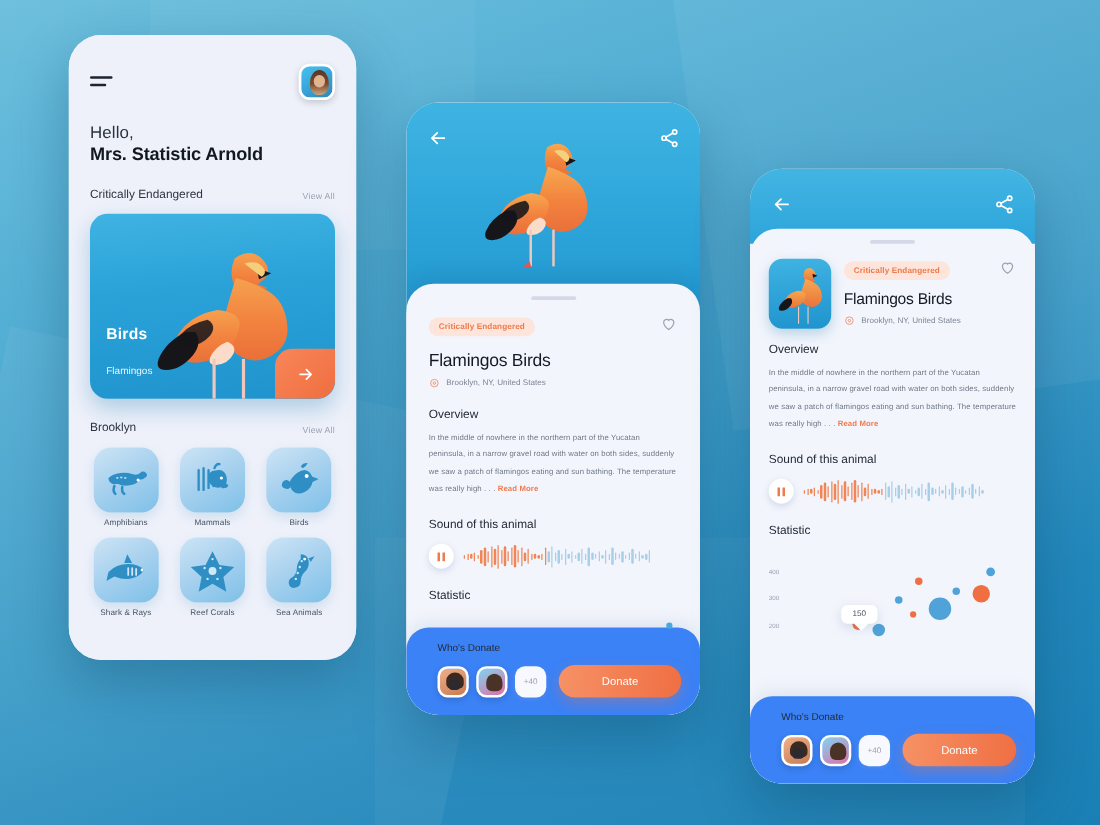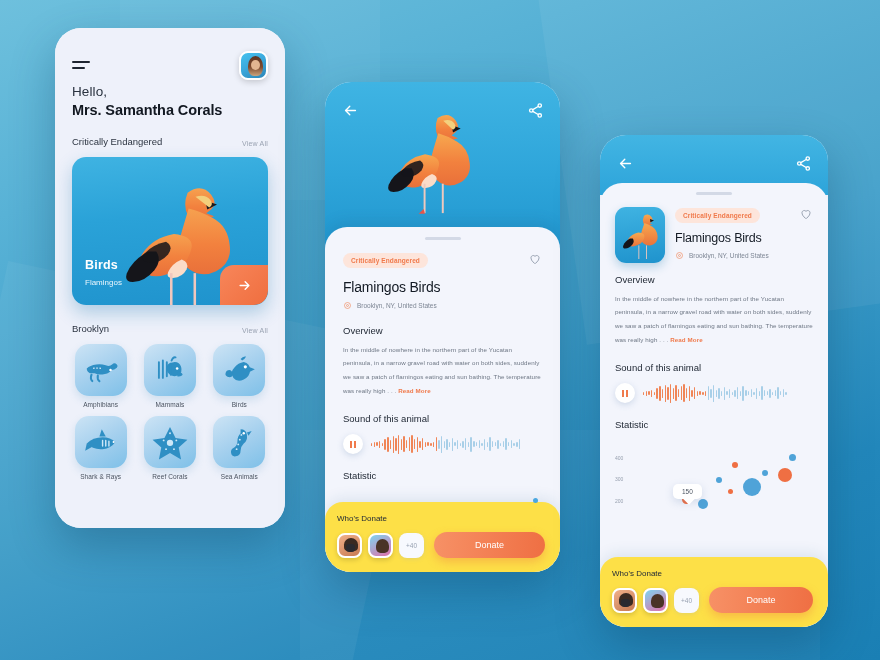--- a/index.html
+++ b/index.html
@@ -37,34 +37,34 @@
   }
   .avatar-top::before {
     content:""; position:absolute; left:7px; top:3px; width:15px; height:20px;
     background: linear-gradient(180deg,#5c3422 0%,#7d4a2e 55%,#caa47e 100%);
     border-radius: 50% 50% 40% 40%;
   }
   .avatar-top::after {
     content:""; position:absolute; left:10px; top:7px; width:9px; height:10px;
     background:#e2b591; border-radius:50%;
   }
-  .hello { font-size: 13.5px; color:#2a3340; margin-top: 0; letter-spacing:.1px;}
+  .hello { font-size: 13.5px; color:#2a3340; margin-top: 14px; letter-spacing:.1px;}
   .uname { font-size: 14.5px; font-weight: 700; color:#121821; margin-top: 3px; letter-spacing:-.1px;}
   .row-head { display:flex; align-items:flex-end; justify-content:space-between; margin-top: 18px; }
   .row-title { font-size:9.5px; color:#2c3441; }
   .view-all { font-size:7px; color:#9aa3b2; cursor:pointer; letter-spacing:.2px;}
 
   .hero-card {
     margin-top: 10px; height: 148px; border-radius: 14px; position: relative; overflow: hidden;
     background: linear-gradient(175deg,#3fb3e2 0%,#2aa2d8 40%,#1f93cd 100%);
     box-shadow: 0 8px 18px rgba(25,120,175,.3);
   }
   .hero-labels { position:absolute; left:13px; bottom:18px; z-index:4;}
   .hero-t1 { color:#fff; font-size:12.5px; font-weight:700; letter-spacing:.2px;}
-  .hero-t2 { color:#eaf6fd; font-size:8px; margin-top:6px; }
+  .hero-t2 { color:#eaf6fd; font-size:8px; margin-top:18px; }
   .hero-arrow {
     position:absolute; right:0; bottom:0; width:48px; height:40px;
     background: linear-gradient(135deg,#f8865a,#ef6e3f);
     border-radius: 14px 0 14px 0; display:flex; align-items:center; justify-content:center; z-index:5;
     cursor:pointer;
   }
   .hero-arrow svg { width:15px; height:15px; }
 
   .disc-grid { display:grid; grid-template-columns: repeat(3,1fr); gap: 8px 12px; margin-top:10px; }
   .disc-item { text-align:center; cursor:pointer; }
@@ -106,22 +106,22 @@
   .play-btn {
     width:20px; height:20px; border-radius:50%; background:#fff; flex:none;
     display:flex; align-items:center; justify-content:center; box-shadow:0 2px 6px rgba(120,150,190,.3); cursor:pointer;
   }
   .play-btn i { display:block; width:2px; height:7px; background:#f07a4c; margin:0 .8px; }
   .wave { display:flex; align-items:center; gap:1.3px; height:22px; flex:1; }
   .wave b { display:block; width:1.4px; border-radius:2px; background:#f08557; }
   .wave b.c { background:#a8cfe8; }
 
   .donate-card {
-    position:absolute; left:0; right:0; bottom:0; background:#fde047;
-    border-radius:18px 18px 0 0; padding:12px 15px 14px 12px; box-shadow:0 -4px 14px rgba(30,90,130,.10);
+    position:absolute; left:0; right:0; bottom:0; background:#3b82f6;
+    border-radius:18px 18px 0 0; padding:12px 15px 14px 25px; box-shadow:0 -4px 14px rgba(30,90,130,.10);
   }
   .donate-title { font-size:8px; color:#222a36; }
   .donate-row { display:flex; align-items:center; gap:6px; margin-top:9px; }
   .av { width:25px; height:25px; border-radius:8px; overflow:hidden; position:relative; border:2px solid #fff; box-shadow:0 2px 5px rgba(0,0,0,.16); flex:none;}
   .av1 { background: linear-gradient(150deg,#f0b08a,#c77a52); }
   .av1::before{content:"";position:absolute;left:5px;top:3px;width:14px;height:13px;background:#3a2a22;border-radius:50% 50% 30% 30%;}
   .av1::after{content:"";position:absolute;left:7px;top:9px;width:9px;height:8px;background:#2a2a30;border-radius:3px;}
   .av2 { background: linear-gradient(150deg,#7fd4f0,#e06fa8); }
   .av2::before{content:"";position:absolute;left:6px;top:4px;width:13px;height:14px;background:#4a3326;border-radius:50% 50% 35% 35%;}
   .plus {
@@ -175,21 +175,21 @@
   <div class="p1-body">
     <div class="p1-top">
       <div class="hamburger">
           <span></span>
           <span></span>
         </div>
       <div class="avatar-top"></div>
     </div>
 
     <div class="hello">Hello,</div>
-    <div class="uname">Mrs. Samantha Corals</div>
+    <div class="uname">Mrs. Statistic Arnold</div>
 
     <div class="row-head">
       <div class="row-title">Critically Endangered</div>
       <div class="view-all">View All</div>
     </div>
 
     <div class="hero-card">
       <svg viewBox="0 0 200 150" style="position:absolute;inset:0;width:100%;height:100%">
         <defs>
             <linearGradient id="fg1" x1="0" y1="0" x2="0" y2="1">

